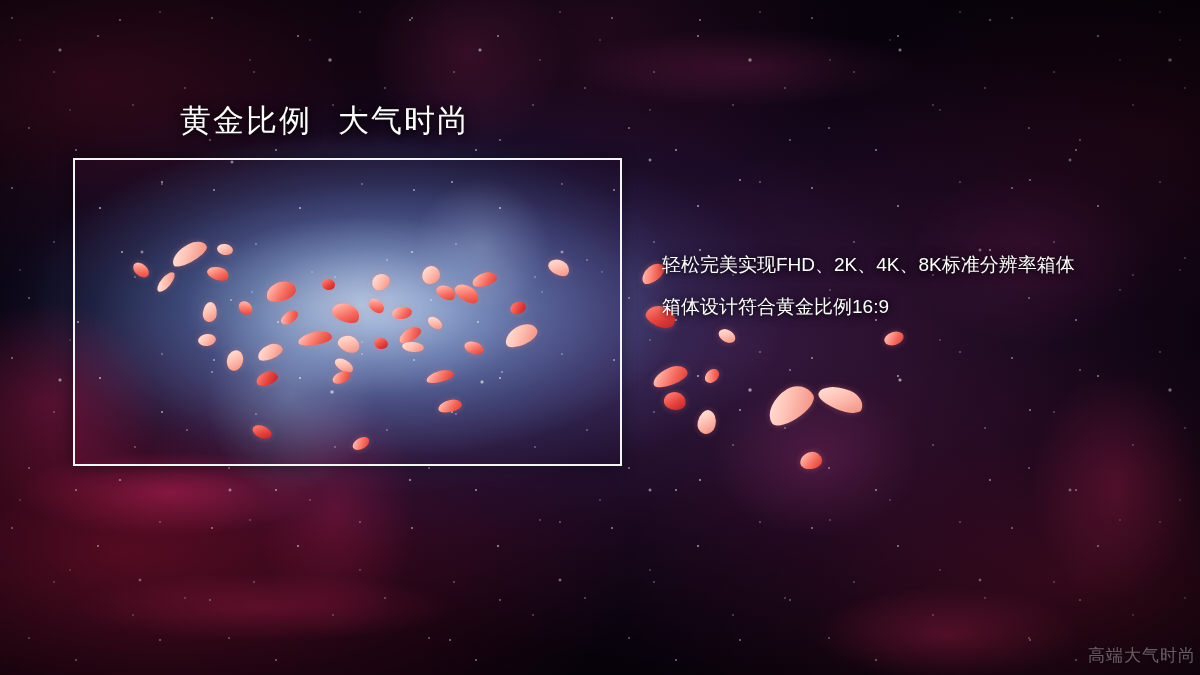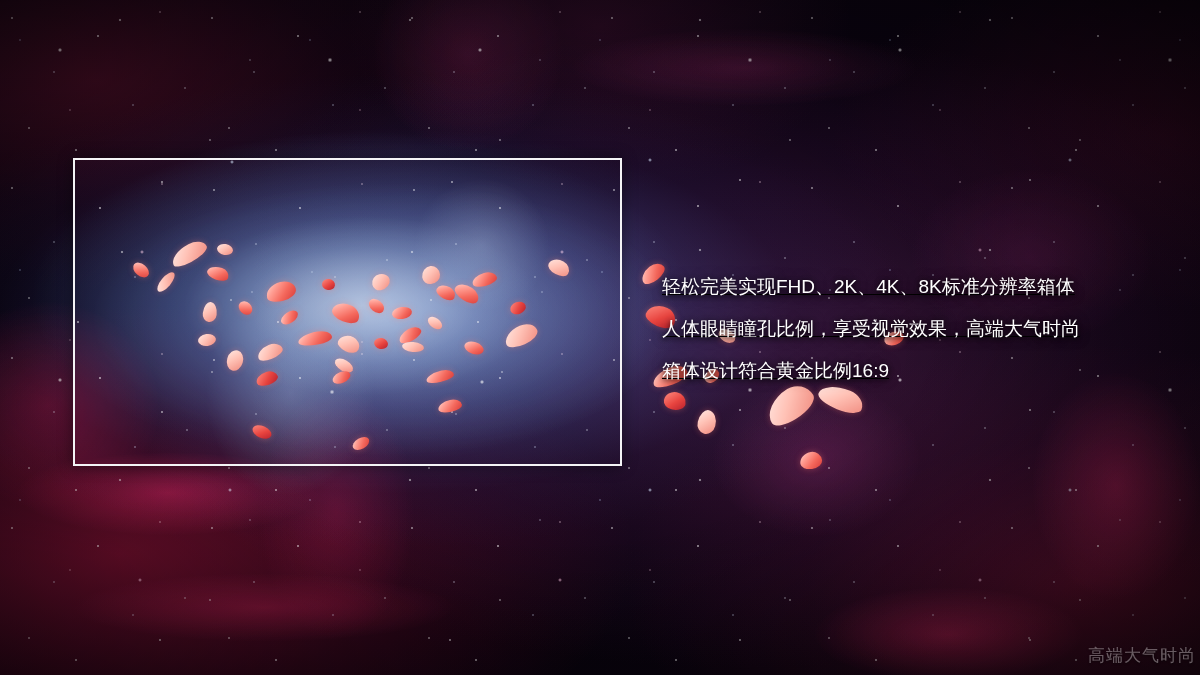--- a/index.html
+++ b/index.html
@@ -108,21 +108,21 @@
 
   
   #title{
     position:absolute; left:180px; top:100px;
     font-size:31px; letter-spacing:2px; color:#ffffff;
     text-shadow:0 1px 6px rgba(0,0,0,.75), 0 0 14px rgba(0,0,0,.5);
     white-space:nowrap;
   }
   #title .gap{ display:inline-block; width:26px; }
   #body-text{
-    position:absolute; left:662px; top:266px; width:520px;text-decoration:underline;
+    position:absolute; left:662px; top:244px; width:520px;
   }
   #body-text .line{
     font-size:19px; color:#ffffff; line-height:42px; white-space:nowrap;
     text-shadow:0 1px 5px rgba(0,0,0,.8), 0 0 12px rgba(0,0,0,.55);
   }
   #watermark{
     position:absolute; right:4px; bottom:8px;
     font-size:17px; color:rgba(235,225,230,.40); letter-spacing:1px;
     text-shadow:0 1px 2px rgba(0,0,0,.5);
   }
@@ -238,22 +238,24 @@
         <div class="petal pale" style="left:546px;top:258px;width:22px;height:15px;border-radius:55% 45% 50% 50%/60% 60% 40% 40%;transform:rotate(28deg);"></div>
         <div class="petal" style="left:436px;top:398px;width:24px;height:12px;border-radius:55% 45% 50% 50%/60% 60% 40% 40%;transform:rotate(-12deg);"></div>
         <div class="petal" style="left:130px;top:262px;width:18px;height:12px;border-radius:50%;transform:rotate(40deg);"></div>
         <div class="petal pale" style="left:196px;top:332px;width:18px;height:12px;border-radius:50%;transform:rotate(-8deg);"></div>
         <div class="petal deep" style="left:250px;top:424px;width:20px;height:12px;border-radius:50%;transform:rotate(24deg);"></div>
         <div class="petal" style="left:350px;top:436px;width:18px;height:11px;border-radius:50%;transform:rotate(-30deg);"></div>
       </div>
     </div>
   </div>
 
+  <div id="title">
+    <span>黄金比例</span><span class="gap"></span><span>大气时尚</span>
+  </div>
 
   <div id="body-text">
     <div class="line">轻松完美实现FHD、2K、4K、8K标准分辨率箱体</div>
-    <div class="line">人体眼睛瞳孔比例，享受视觉效果，高端大气时尚</div>
     <div class="line">箱体设计符合黄金比例16:9</div>
   </div>
 
   <div id="watermark">高端大气时尚</div>
 
 </div>
 
 </body></html>

